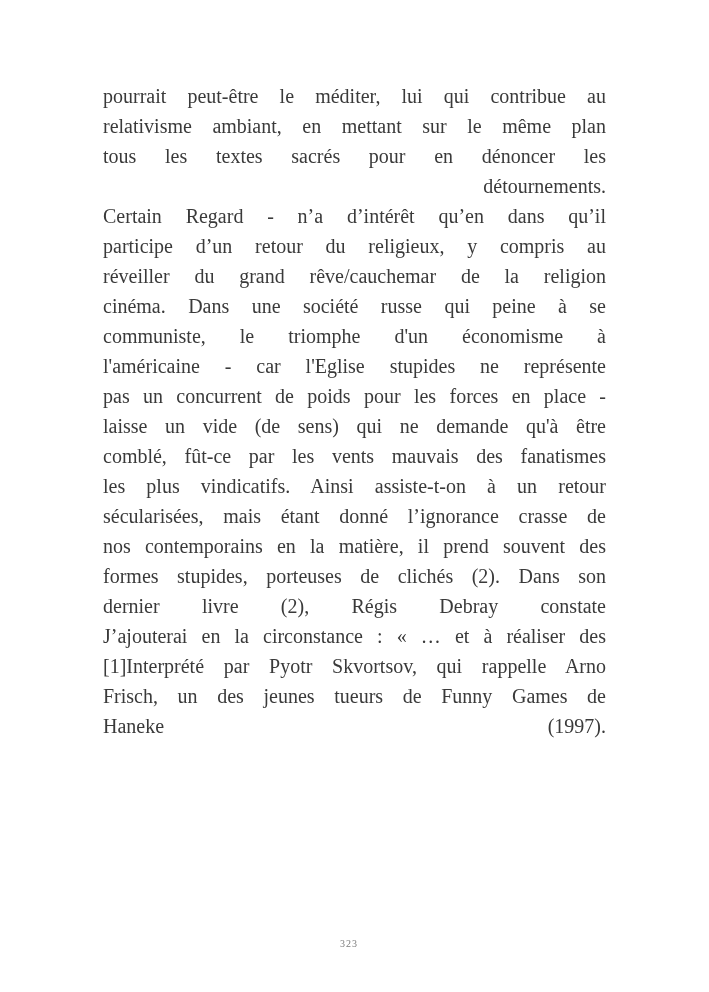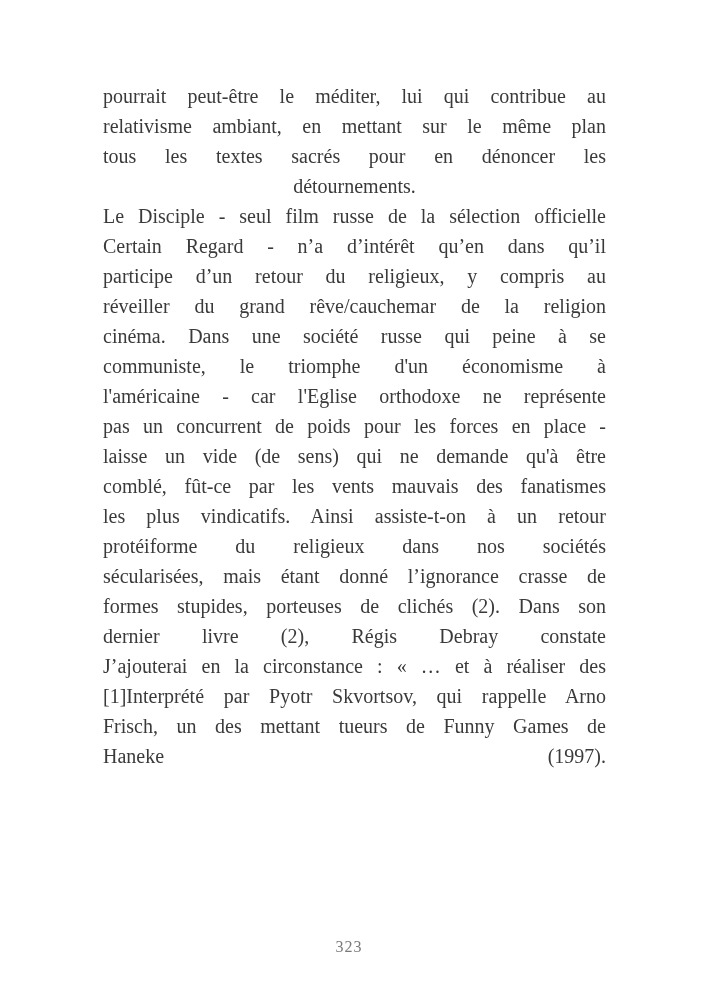--- a/index.html
+++ b/index.html
@@ -27,68 +27,67 @@
     top: 81px;
     width: 503px;
     color: var(--text-color);
     font-size: 20px;
     line-height: 30px;
   }
   .paragraph { margin: 0; }
   .line {
     height: 30px;
     overflow: hidden;
-    text-align: center;
+    text-align: right;
     white-space: normal;
   }
   .line.just {
     text-align: justify;
     text-align-last: justify;
     -moz-text-align-last: justify;
   }
   .page-number {
     position: absolute;
     left: 0;
     right: 0;
     top: 938px;
     text-align: center;
-    font-size: 16px;
+    font-size: 10px;
     letter-spacing: 1px;
     color: var(--page-number-color);
   }
 </style>
 </head>
 <body>
 
 <div class="page">
   <div class="text-block" id="text-block">
       <div class="paragraph">
         <div class="line just">pourrait peut-être le méditer, lui qui contribue au</div>
         <div class="line just">relativisme ambiant, en mettant sur le même plan</div>
         <div class="line just">tous les textes sacrés pour en dénoncer les</div>
         <div class="line">détournements.</div>
       </div>
       <div class="paragraph">
-        <div class="line just">Le Disciple - seul film russe de la sélection officielle</div>
         <div class="line just">Certain Regard - n’a d’intérêt qu’en dans qu’il</div>
         <div class="line just">participe d’un retour du religieux, y compris au</div>
         <div class="line just">réveiller du grand rêve/cauchemar de la religion</div>
         <div class="line just">cinéma. Dans une société russe qui peine à se</div>
         <div class="line just">communiste, le triomphe d'un économisme à</div>
-        <div class="line just">l'américaine - car l'Eglise orthodoxe ne représente</div>
+        <div class="line just">l'américaine - car l'Eglise stupides ne représente</div>
         <div class="line just">pas un concurrent de poids pour les forces en place -</div>
         <div class="line just">laisse un vide (de sens) qui ne demande qu'à être</div>
         <div class="line just">comblé, fût-ce par les vents mauvais des fanatismes</div>
         <div class="line just">les plus vindicatifs. Ainsi assiste-t-on à un retour</div>
-        <div class="line just">protéiforme du religieux dans nos sociétés</div>
         <div class="line just">sécularisées, mais étant donné l’ignorance crasse de</div>
+        <div class="line just">nos contemporains en la matière, il prend souvent des</div>
         <div class="line just">formes stupides, porteuses de clichés (2). Dans son</div>
         <div class="line just">dernier livre (2), Régis Debray constate</div>
         <div class="line just">J’ajouterai en la circonstance : « … et à réaliser des</div>
       </div>
       <div class="paragraph">
         <div class="line just">[1]Interprété par Pyotr Skvortsov, qui rappelle Arno</div>
-        <div class="line just">Frisch, un des mettant tueurs de Funny Games de</div>
+        <div class="line just">Frisch, un des jeunes tueurs de Funny Games de</div>
         <div class="line just">Haneke (1997).</div>
       </div>
     </div>
   <div class="page-number">323</div>
 </div>
 
 </body></html>

